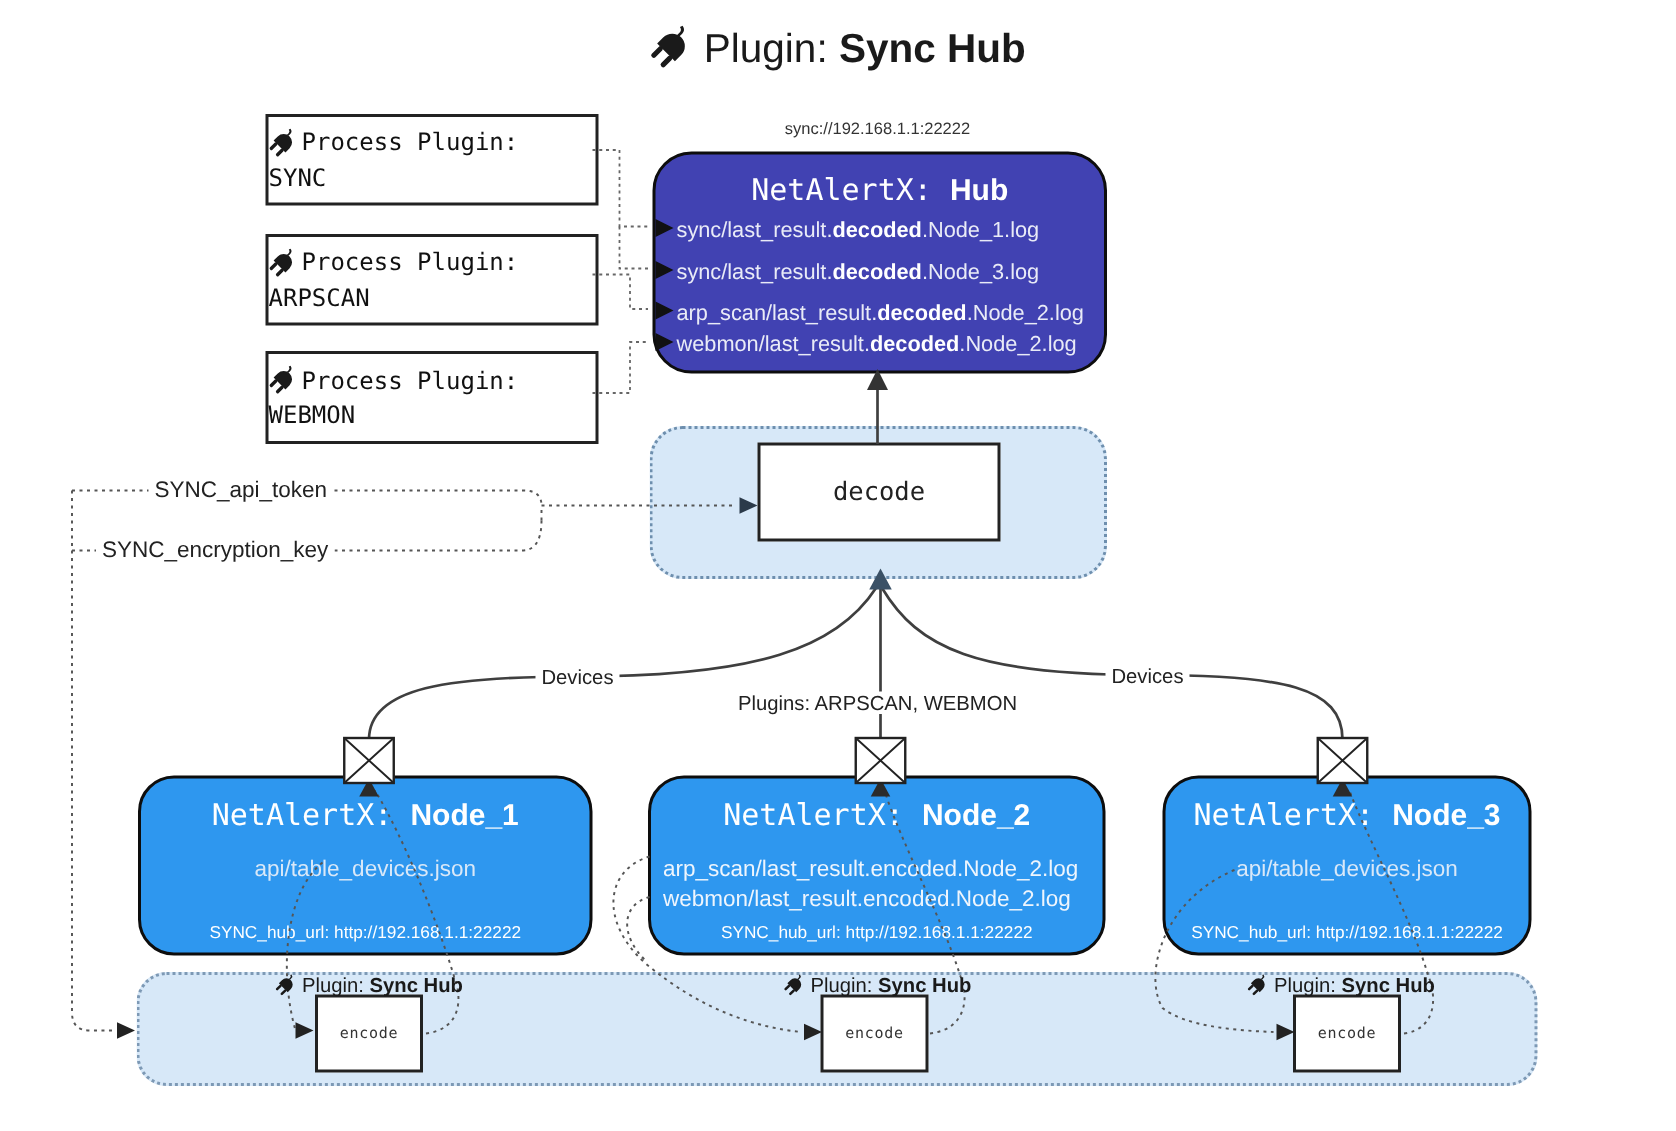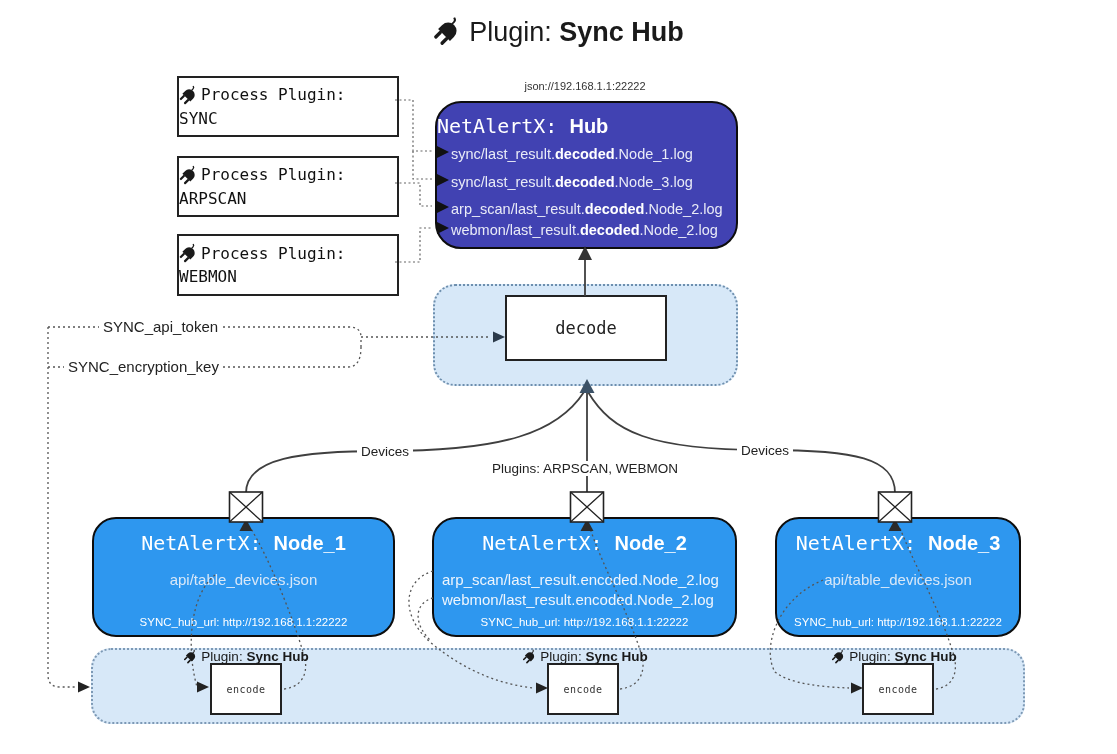--- a/index.html
+++ b/index.html
@@ -12,21 +12,21 @@
   #title b{font-weight:700;}
   
   .pbox{left:177px;width:218px;height:57px;background:#fff;border:2px solid #222;z-index:2;
         font-family:"DejaVu Sans Mono",monospace;font-size:16px;color:#111;
         display:flex;flex-direction:column;align-items:flex-start;justify-content:center;line-height:1.45;}
   .pbox .l1{display:flex;align-items:center;gap:2px;}
   
   #hub-url{left:510px;top:80px;width:150px;text-align:center;font-size:11px;color:#333;z-index:6;}
   #hub{left:435px;top:101px;width:303px;height:148px;background:#4142b2;border:2px solid #0d0d0d;
        border-radius:26px;z-index:2;box-sizing:border-box;}
-  #hub .htitle{position:absolute;left:0;top:11px;width:100%;text-align:left;color:#fff;font-size:20px;}
+  #hub .htitle{position:absolute;left:0;top:11px;width:100%;text-align:center;color:#fff;font-size:20px;}
   .mono{font-family:"DejaVu Sans Mono",monospace;font-weight:400;}
   .hrow{position:absolute;left:14px;white-space:nowrap;font-size:14.5px;color:#e9ebf7;}
   .hrow b{color:#fff;}
   #hrow0{top:43px;} #hrow1{top:71px;} #hrow2{top:98px;} #hrow3{top:119px;}
   
   #decode-panel{left:433px;top:284px;width:305px;height:102px;background:#d7e8f8;
                 border:2px dotted #6e8fae;border-radius:22px;z-index:1;box-sizing:border-box;}
   #decode-box{left:505px;top:295px;width:162px;height:66px;background:#fff;border:2px solid #222;
               z-index:2;display:flex;align-items:center;justify-content:center;
               font-family:"DejaVu Sans Mono",monospace;font-size:17px;color:#222;box-sizing:border-box;}
@@ -112,21 +112,21 @@
   <div class="abs pbox" style="top:234px;height:58px;">
     <span class="l1">
         <svg class="ico" width="20" height="20" viewBox="0 0 24 24">
           <use href="#plug"></use>
         </svg>
         <span>Process Plugin:</span>
       </span>
     <span>WEBMON</span>
   </div>
 
-  <div id="hub-url" class="abs">json://192.168.1.1:22222</div>
+  <div id="hub-url" class="abs">sync://192.168.1.1:22222</div>
   <div id="hub" class="abs">
     <div class="htitle"><span class="mono">NetAlertX: </span><b>Hub</b></div>
     <div class="hrow" id="hrow0"><span>sync/last_result.</span><b>decoded</b><span>.Node_1.log</span></div>
     <div class="hrow" id="hrow1"><span>sync/last_result.</span><b>decoded</b><span>.Node_3.log</span></div>
     <div class="hrow" id="hrow2"><span>arp_scan/last_result.</span><b>decoded</b><span>.Node_2.log</span></div>
     <div class="hrow" id="hrow3"><span>webmon/last_result.</span><b>decoded</b><span>.Node_2.log</span></div>
   </div>
 
   <div id="decode-panel" class="abs"></div>
   <div id="decode-box" class="abs">decode</div>

